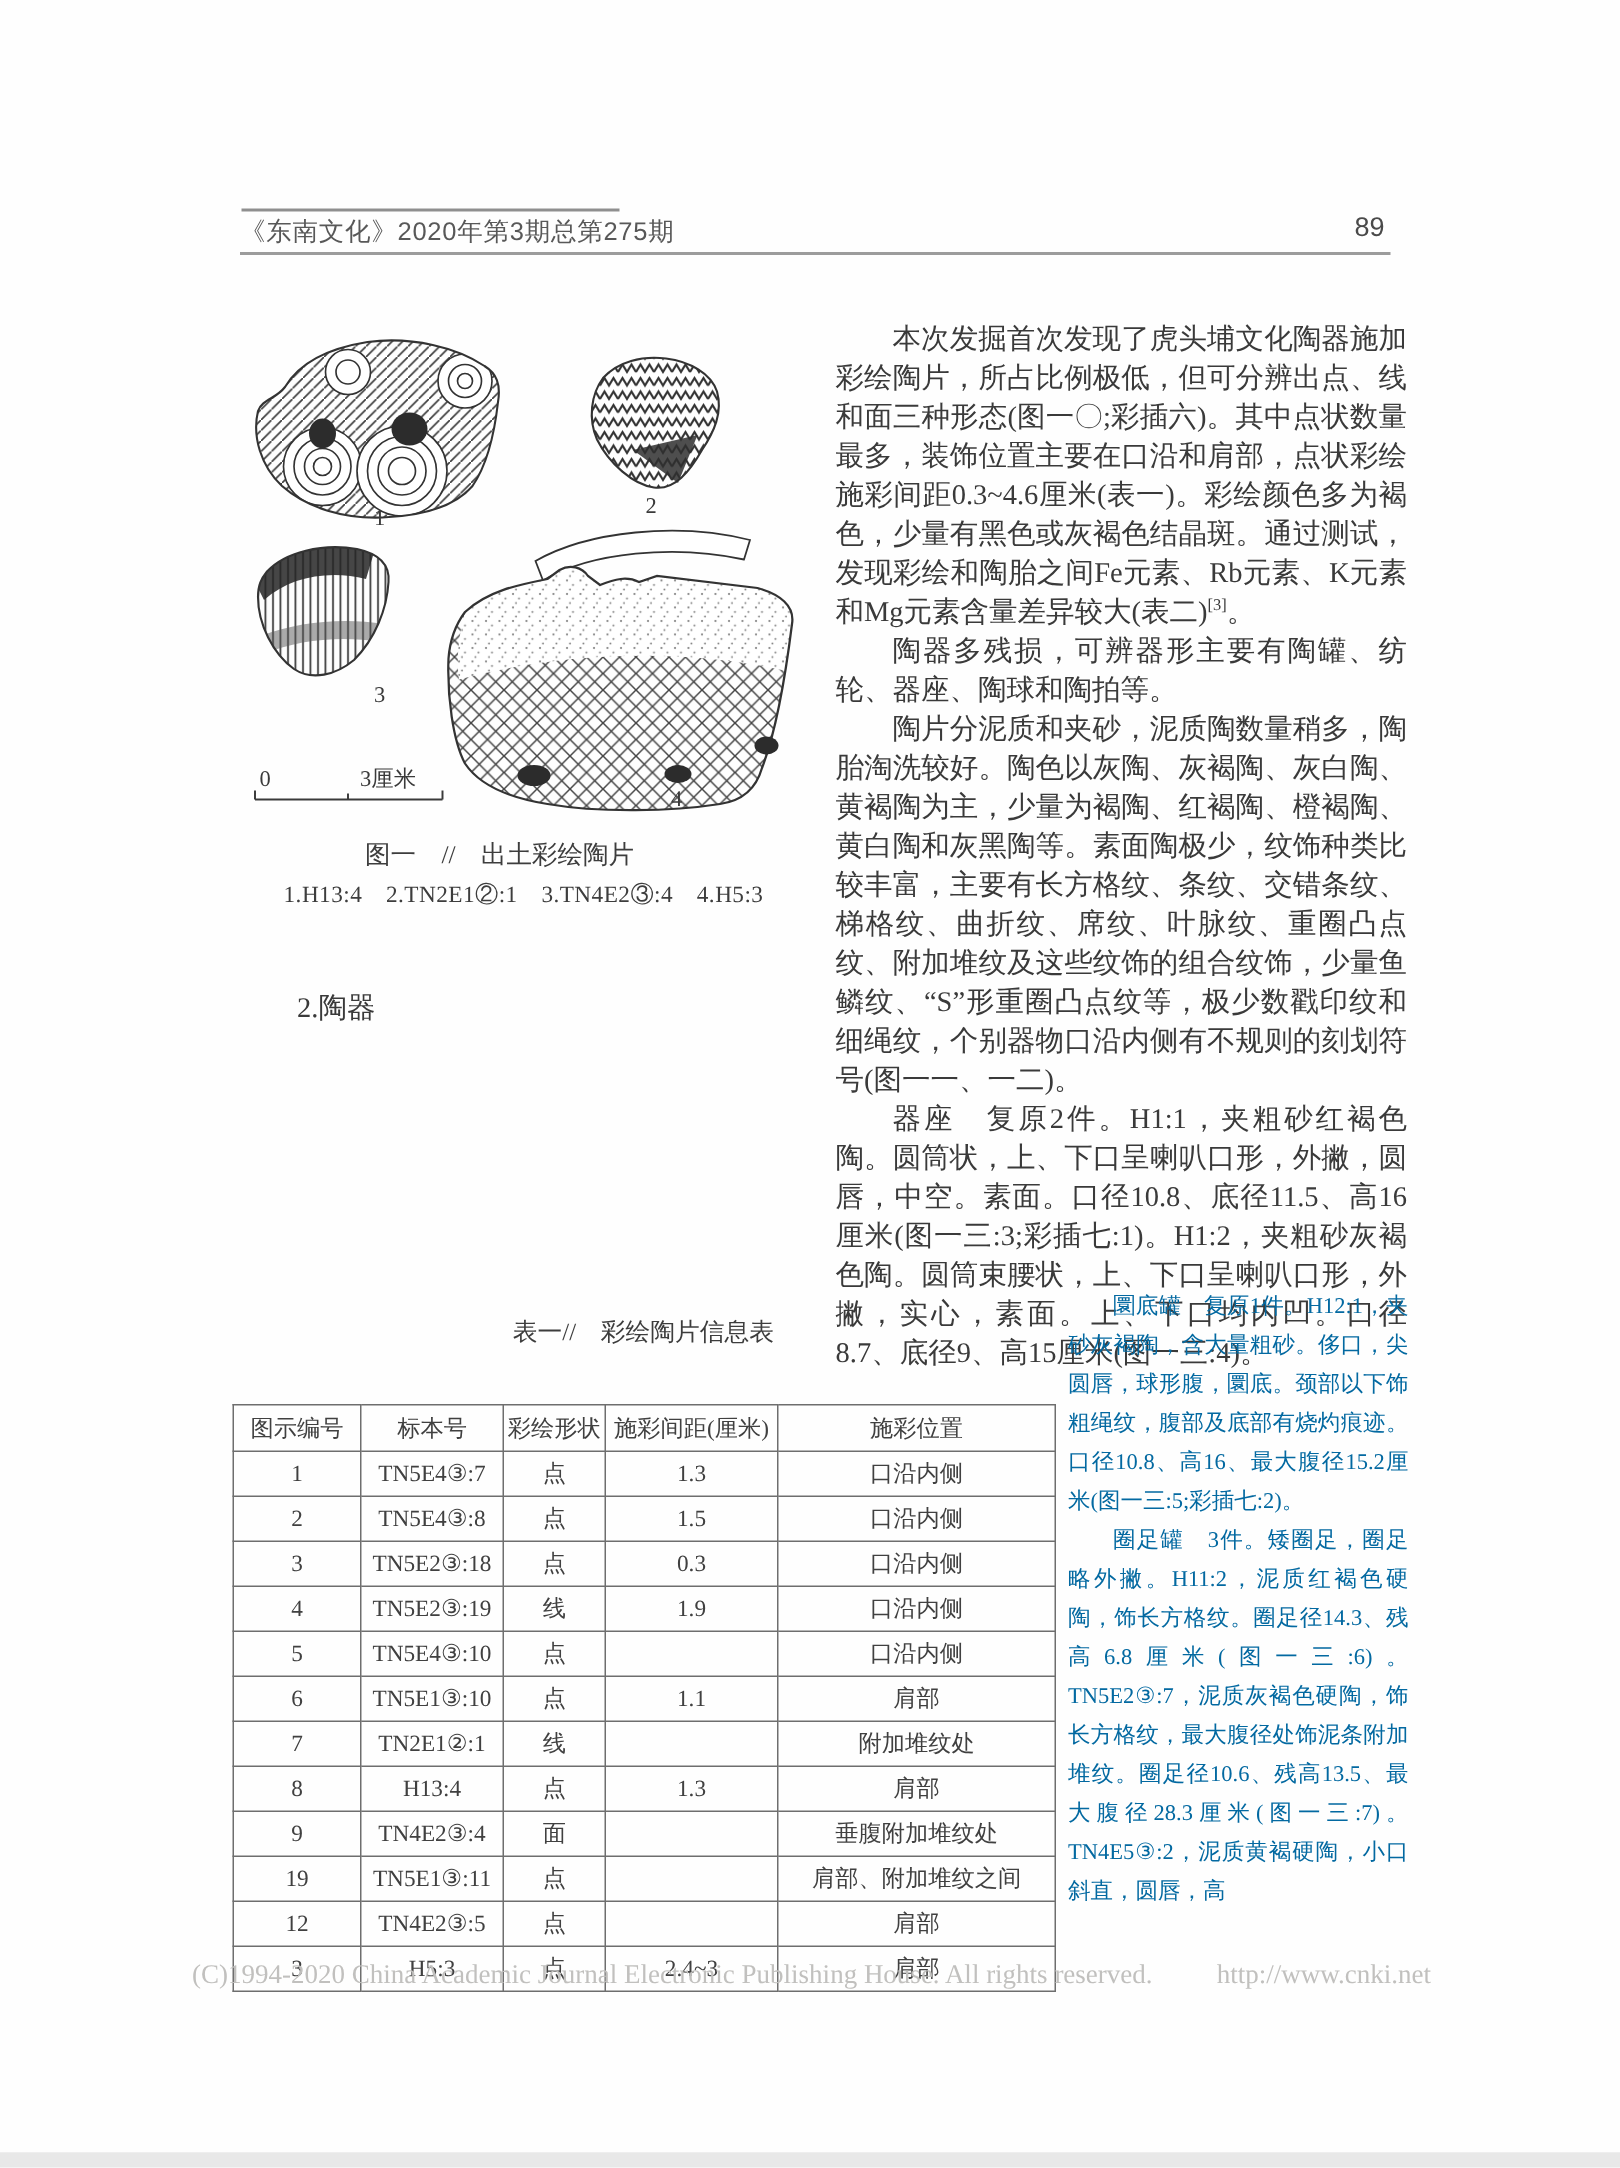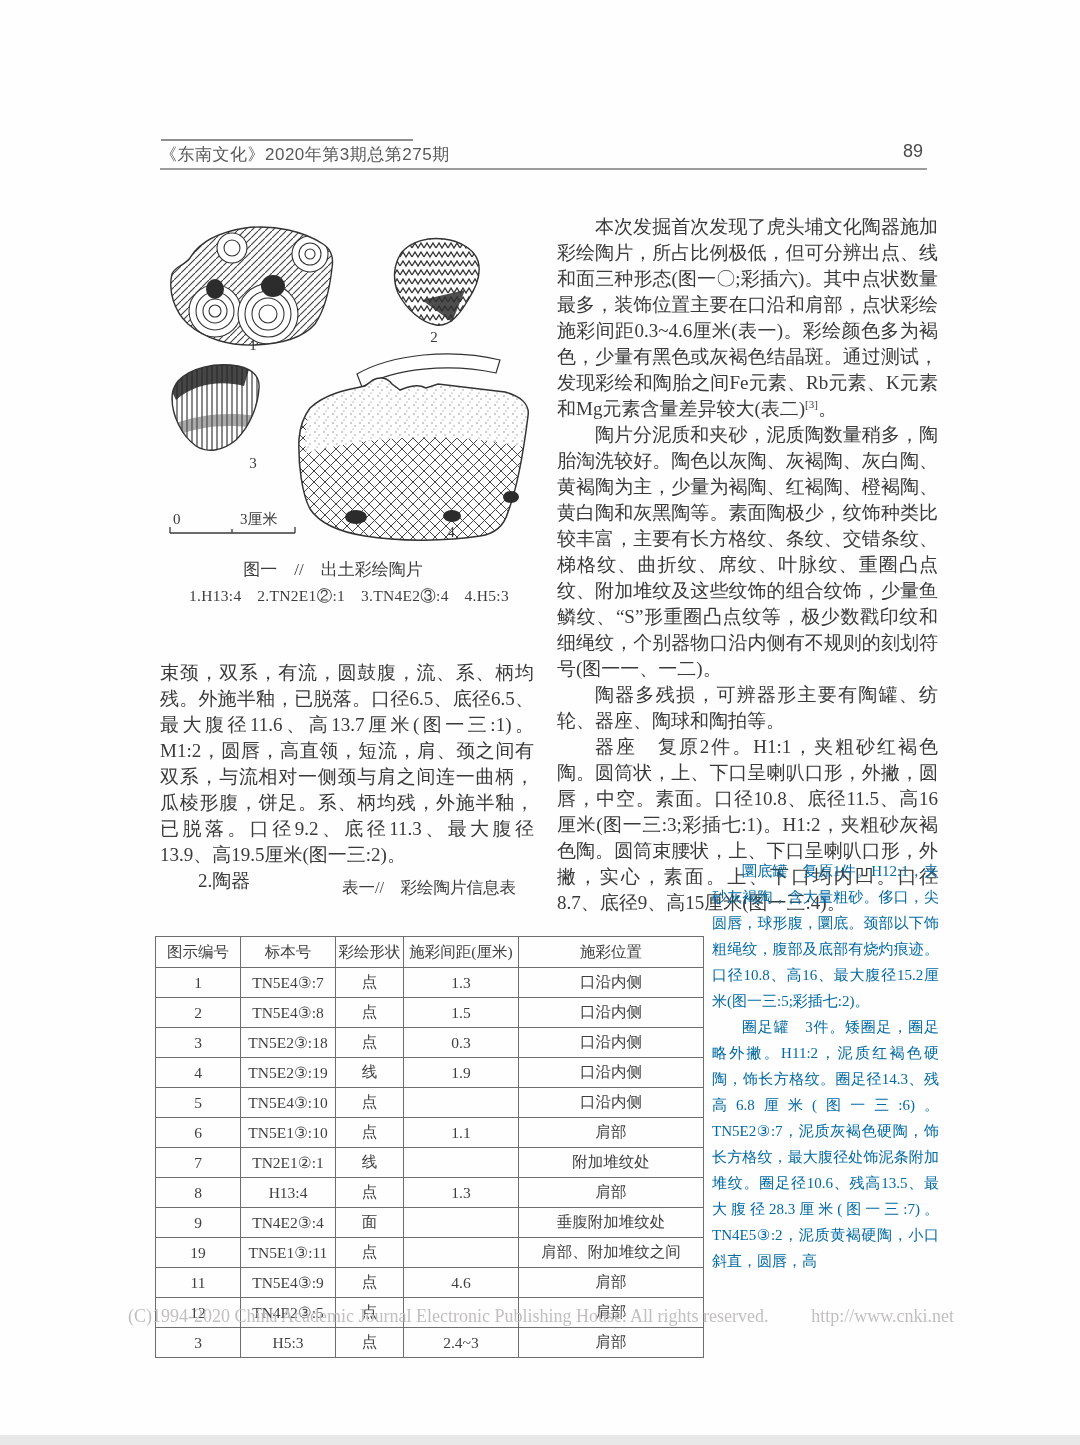--- a/index.html
+++ b/index.html
@@ -135,28 +135,27 @@
       <text x="13" y="328" font-size="15" fill="#3a3a3a">0</text>
       <text x="80" y="328" font-size="15" fill="#3a3a3a">3厘米</text>
       <path d="M10,337 L135,337 M10,331 L10,337 M72,333 L72,337 M135,331 L135,337" stroke="#3a3a3a" stroke-width="1.3" fill="none"></path>
     </g>
   </svg>
 
   <div class="fig-cap1">图一　//　出土彩绘陶片</div>
   <div class="fig-cap2">1.H13:4　2.TN2E1②:1　3.TN4E2③:4　4.H5:3</div>
 
   <div class="left-col">
-    <p>束颈，双系，有流，圆鼓腹，流、系、柄均残。外施半釉，已脱落。口径6.5、底径6.5、最大腹径11.6、高13.7厘米(图一三:1)。M1:2，圆唇，高直领，短流，肩、颈之间有双系，与流相对一侧颈与肩之间连一曲柄，瓜棱形腹，饼足。系、柄均残，外施半釉，已脱落。口径9.2、底径11.3、最大腹径13.9、高19.5厘米(图一三:2)。</p>
     <p class="subhead">2.陶器</p>
   </div>
 
   <div class="right-col">
     <p><span>本次发掘首次发现了虎头埔文化陶器施加彩绘陶片，所占比例极低，但可分辨出点、线和面三种形态(图一〇;彩插六)。其中点状数量最多，装饰位置主要在口沿和肩部，点状彩绘施彩间距0.3~4.6厘米(表一)。彩绘颜色多为褐色，少量有黑色或灰褐色结晶斑。通过测试，发现彩绘和陶胎之间Fe元素、Rb元素、K元素和Mg元素含量差异较大(表二)</span><sup class="ref">[3]</sup><span>。</span></p>
+    <p>陶器多残损，可辨器形主要有陶罐、纺轮、器座、陶球和陶拍等。</p>
     <p>陶片分泥质和夹砂，泥质陶数量稍多，陶胎淘洗较好。陶色以灰陶、灰褐陶、灰白陶、黄褐陶为主，少量为褐陶、红褐陶、橙褐陶、黄白陶和灰黑陶等。素面陶极少，纹饰种类比较丰富，主要有长方格纹、条纹、交错条纹、梯格纹、曲折纹、席纹、叶脉纹、重圈凸点纹、附加堆纹及这些纹饰的组合纹饰，少量鱼鳞纹、“S”形重圈凸点纹等，极少数戳印纹和细绳纹，个别器物口沿内侧有不规则的刻划符号(图一一、一二)。</p>
-    <p>陶器多残损，可辨器形主要有陶罐、纺轮、器座、陶球和陶拍等。</p>
     <p>器座　复原2件。H1:1，夹粗砂红褐色陶。圆筒状，上、下口呈喇叭口形，外撇，圆唇，中空。素面。口径10.8、底径11.5、高16厘米(图一三:3;彩插七:1)。H1:2，夹粗砂灰褐色陶。圆筒束腰状，上、下口呈喇叭口形，外撇，实心，素面。上、下口均内凹。口径8.7、底径9、高15厘米(图一三:4)。</p>
   </div>
 
   <div class="right-narrow">
     <p>圜底罐　复原1件。H12:1，夹砂灰褐陶，含大量粗砂。侈口，尖圆唇，球形腹，圜底。颈部以下饰粗绳纹，腹部及底部有烧灼痕迹。口径10.8、高16、最大腹径15.2厘米(图一三:5;彩插七:2)。</p>
     <p>圈足罐　3件。矮圈足，圈足略外撇。H11:2，泥质红褐色硬陶，饰长方格纹。圈足径14.3、残高6.8厘米(图一三:6)。TN5E2③:7，泥质灰褐色硬陶，饰长方格纹，最大腹径处饰泥条附加堆纹。圈足径10.6、残高13.5、最大腹径28.3厘米(图一三:7)。TN4E5③:2，泥质黄褐硬陶，小口斜直，圆唇，高</p>
   </div>
 
   <div class="tbl-title">表一//　彩绘陶片信息表</div>
   <table class="data-table">
@@ -241,27 +240,20 @@
           <td>垂腹附加堆纹处</td>
         </tr>
         <tr>
           <td>19</td>
           <td>TN5E1③:11</td>
           <td>点</td>
           <td></td>
           <td>肩部、附加堆纹之间</td>
         </tr>
         <tr>
-          <td>11</td>
-          <td>TN5E4③:9</td>
-          <td>点</td>
-          <td>4.6</td>
-          <td>肩部</td>
-        </tr>
-        <tr>
           <td>12</td>
           <td>TN4E2③:5</td>
           <td>点</td>
           <td></td>
           <td>肩部</td>
         </tr>
         <tr>
           <td>3</td>
           <td>H5:3</td>
           <td>点</td>

